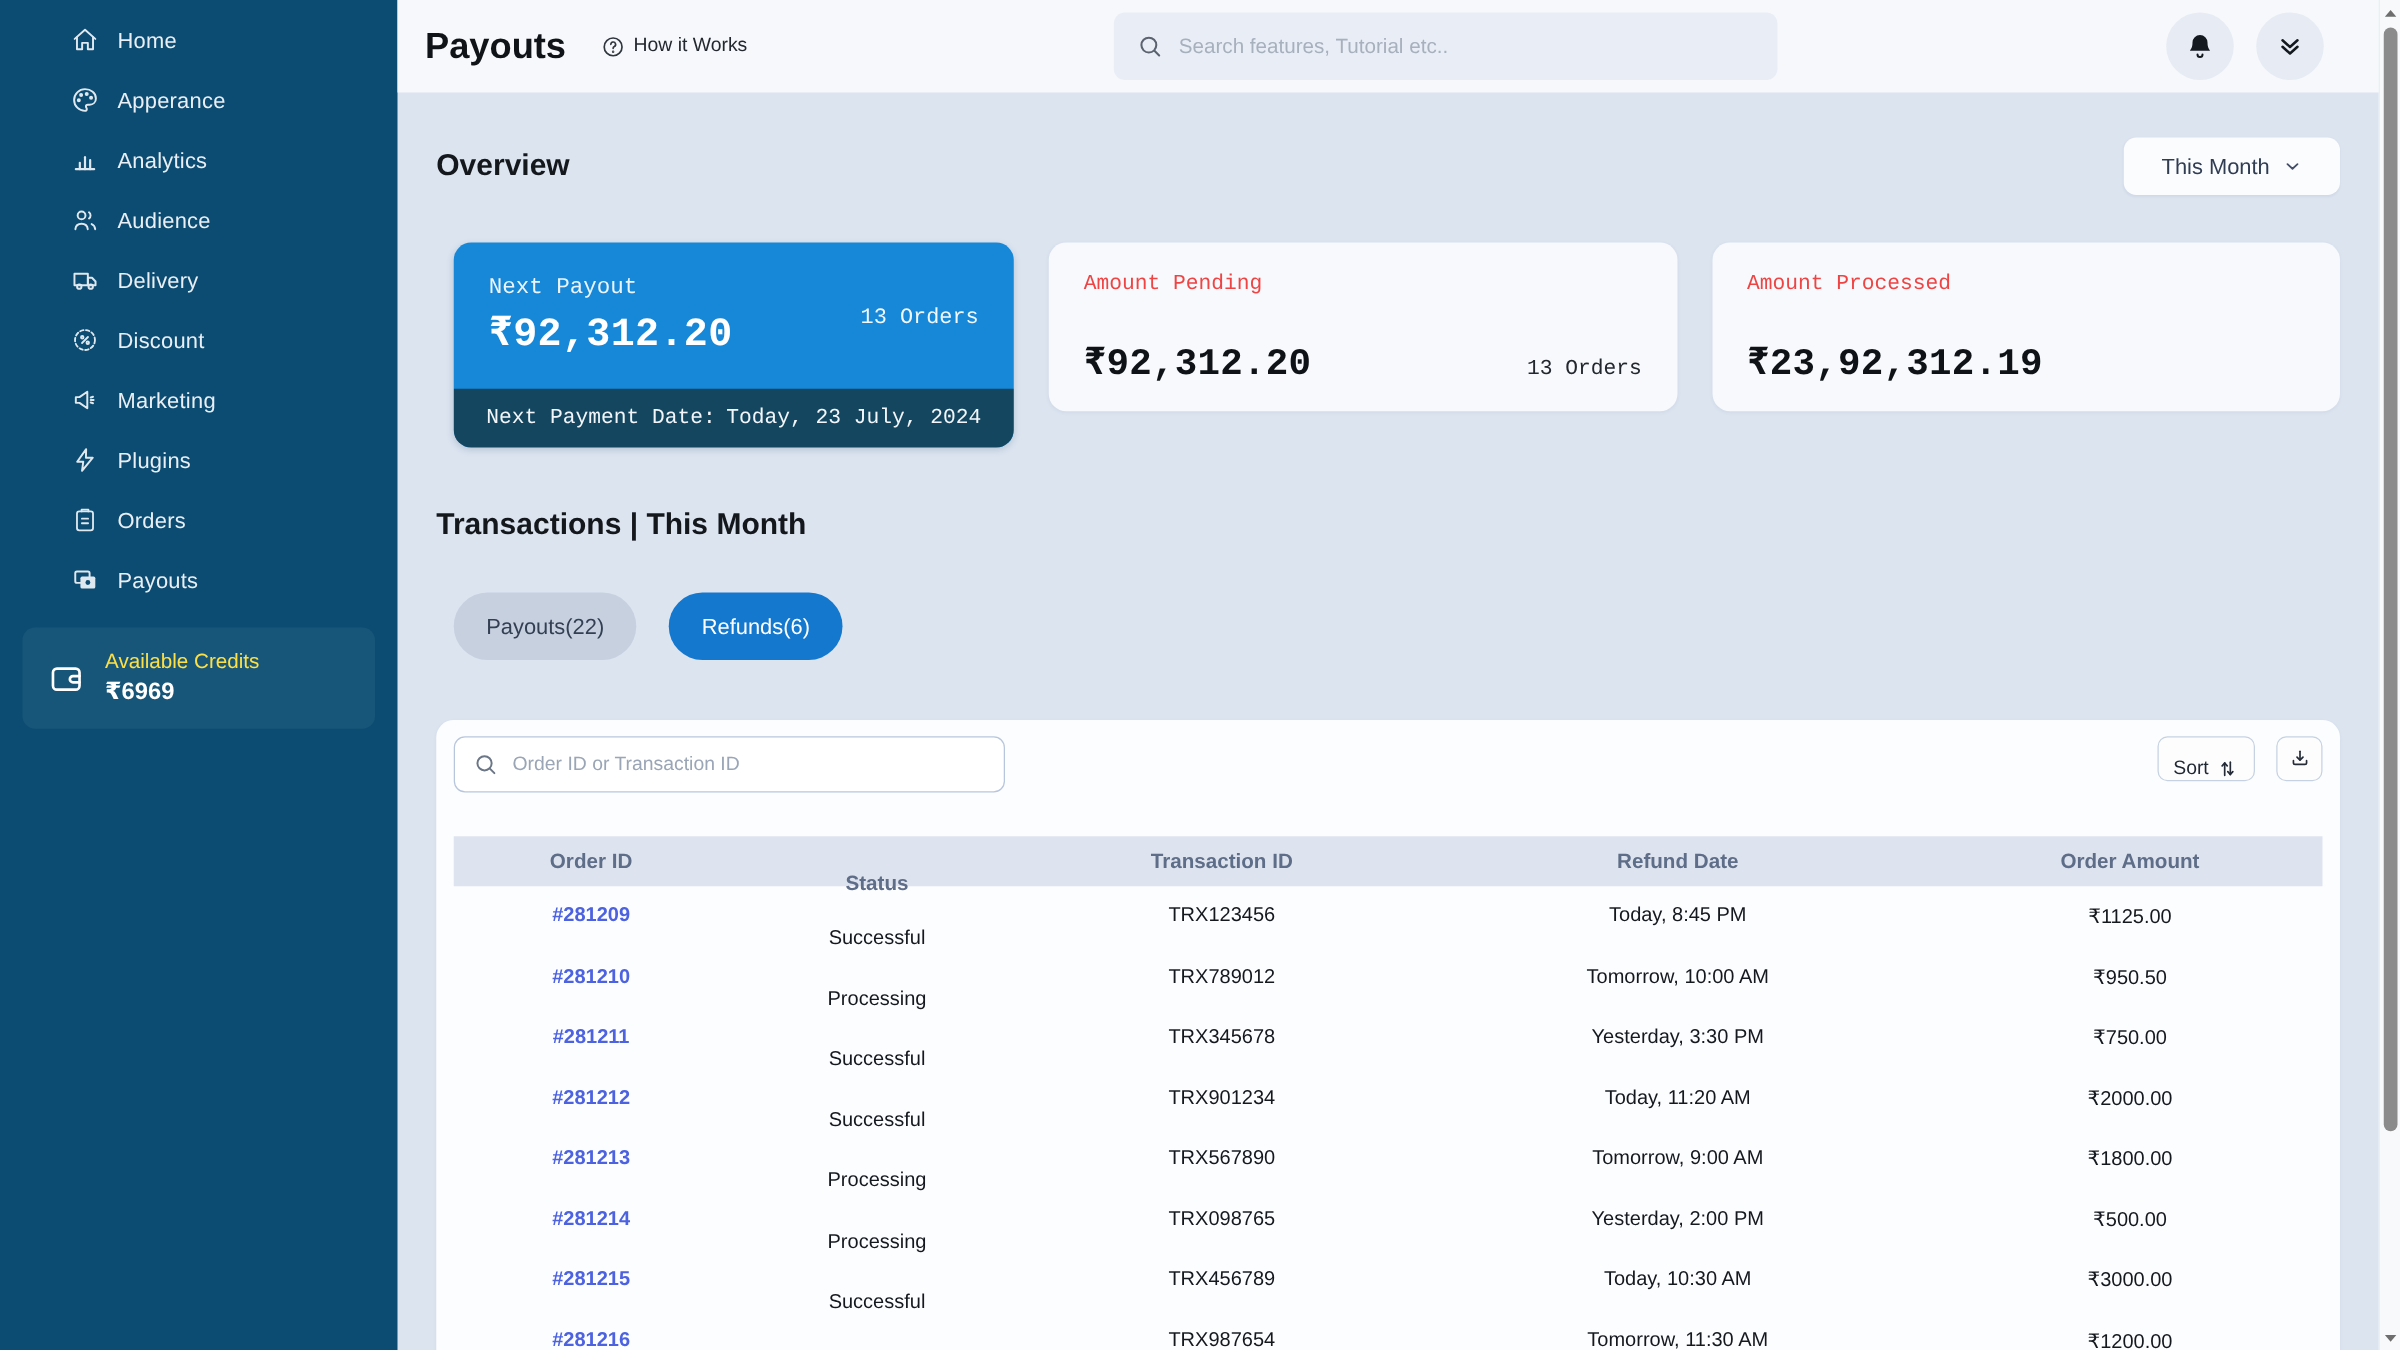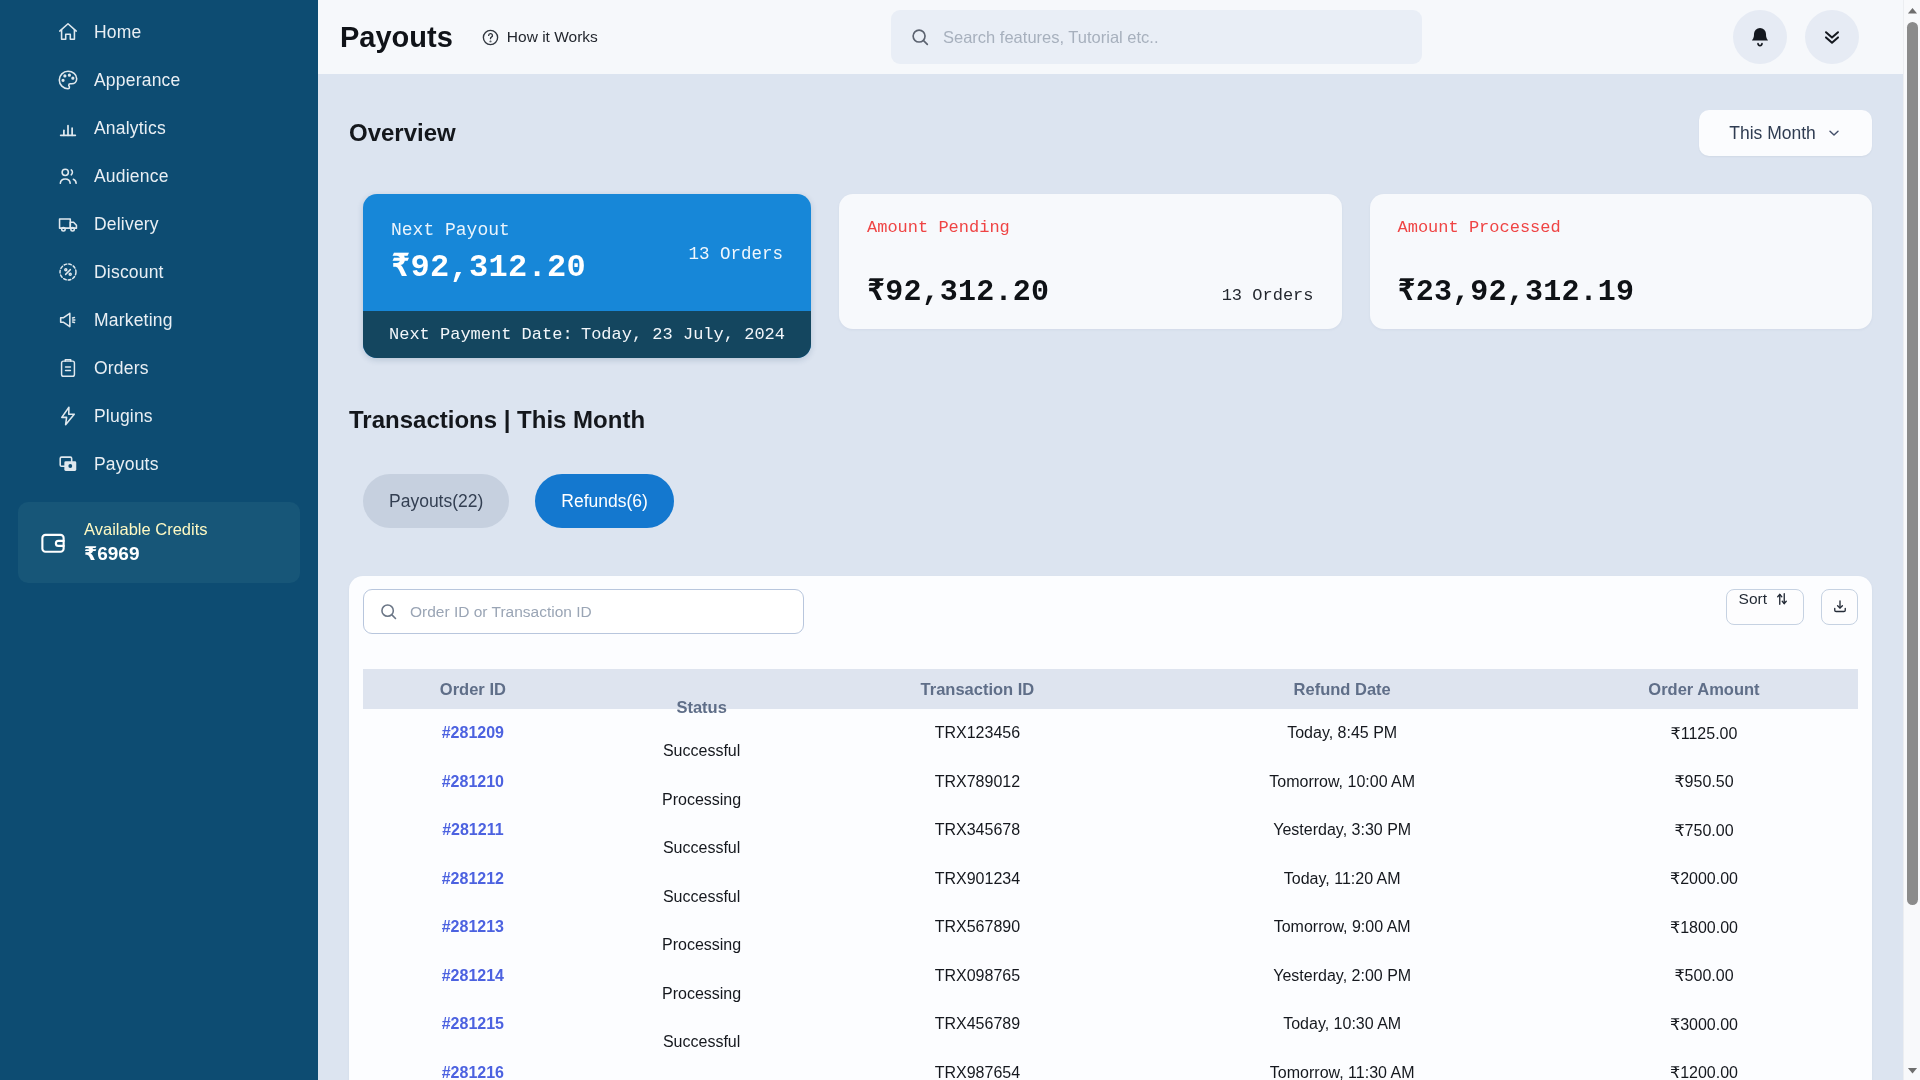--- a/index.html
+++ b/index.html
@@ -19,21 +19,21 @@
   .nav-item {
     height:48px; display:flex; align-items:center; gap:15px;
     padding-left:57px; font-size:17.5px; letter-spacing:.2px; cursor:pointer;
   }
   .nav-item .ic { width:22px; height:22px; color:#dfe8ee; }
   .credits-card {
     margin:14px 18px 0 18px; background:#175678; border-radius:10px;
     padding:18px 20px; display:flex; align-items:center; gap:16px;
   }
   .credits-card .ic { width:30px; height:30px; color:#fff; }
-  .credits-label { font-size:16.5px; color:#fef9c3; }
+  .credits-label { font-size:16.5px; color:#fde047; }
   .credits-value { font-size:19px; font-weight:700; margin-top:3px; color:#fff; }
 
   
   .main { flex:1; display:flex; flex-direction:column; height:1080px; }
 
   header.topbar {
     height:74px; background:#f6f8fb; display:flex; align-items:center;
     padding:0 76px 0 22px; position:relative; flex:0 0 74px;
   }
   .page-title { font-size:29px; font-weight:800; color:#101318; }
@@ -114,21 +114,21 @@
     background:#fff; display:flex; align-items:center; padding:0 14px; gap:11px;
   }
   .table-search .ic { width:21px; height:21px; color:#6b7686; }
   .table-search input {
     border:none; outline:none; flex:1; font-size:15.5px; font-family:inherit; color:#333;
   }
   .table-search input::placeholder { color:#9aa5b5; }
   .toolbar-right { margin-left:auto; display:flex; gap:17px; }
   .sort-btn {
     height:36px; padding:0 12px; border:1px solid #c6d2e2; border-radius:8px;
-    background:#fdfdfe; display:flex; align-items:flex-start; gap:6px;
+    background:#fdfdfe; display:flex; align-items:flex-end; gap:6px;
     font-size:15.5px; color:#1f2732; font-family:inherit; cursor:pointer;
   }
   .sort-btn .ic, .dl-btn .ic { width:18px; height:18px; color:#252c38; }
   .dl-btn {
     width:37px; height:36px; border:1px solid #c6d2e2; border-radius:8px;
     background:#fdfdfe; display:flex; align-items:center; justify-content:center; cursor:pointer;
   }
 
   .thead {
     margin-top:35px; height:40px; background:#dee4ef; display:flex; align-items:center;
@@ -230,36 +230,36 @@
             <path d="M4 9.5v5h3.2L14 19.2V4.8L7.2 9.5z"></path>
             <path d="M17 9.8l2-.6"></path>
             <path d="M17 12h2.5"></path>
             <path d="M17 14.2l2 .6"></path>
           </svg>
         </span>
       <span>Marketing</span>
     </div>
     <div class="nav-item">
       <span class="ic">
+          <svg viewBox="0 0 24 24" fill="none" stroke="currentColor" stroke-width="1.7" stroke-linejoin="round">
+            <path d="M13 2.5 5.2 13.5h5.3L9.4 21.5 18.8 10h-6z"></path>
+          </svg>
+        </span>
+      <span>Plugins</span>
+    </div>
+    <div class="nav-item">
+      <span class="ic">
           <svg viewBox="0 0 24 24" fill="none" stroke="currentColor" stroke-width="1.6" stroke-linecap="round" stroke-linejoin="round">
             <rect x="5" y="4.5" width="14" height="16.5" rx="2"></rect>
             <path d="M9 4.5V3h6v1.5"></path>
             <path d="M9.3 10.8h5.4"></path>
             <path d="M9.3 14.8h5.4"></path>
           </svg>
         </span>
       <span>Orders</span>
-    </div>
-    <div class="nav-item">
-      <span class="ic">
-          <svg viewBox="0 0 24 24" fill="none" stroke="currentColor" stroke-width="1.7" stroke-linejoin="round">
-            <path d="M13 2.5 5.2 13.5h5.3L9.4 21.5 18.8 10h-6z"></path>
-          </svg>
-        </span>
-      <span>Plugins</span>
     </div>
     <div class="nav-item">
       <span class="ic">
           <svg viewBox="0 0 24 24">
             <rect x="3.5" y="4.5" width="12.5" height="10" rx="1.5" fill="none" stroke="currentColor" stroke-width="1.7"></rect>
             <rect x="8" y="9" width="13" height="10.5" rx="1.5" fill="currentColor"></rect>
             <circle cx="14.5" cy="14.2" r="2.1" fill="#0d4c72"></circle>
           </svg>
         </span>
       <span>Payouts</span>

